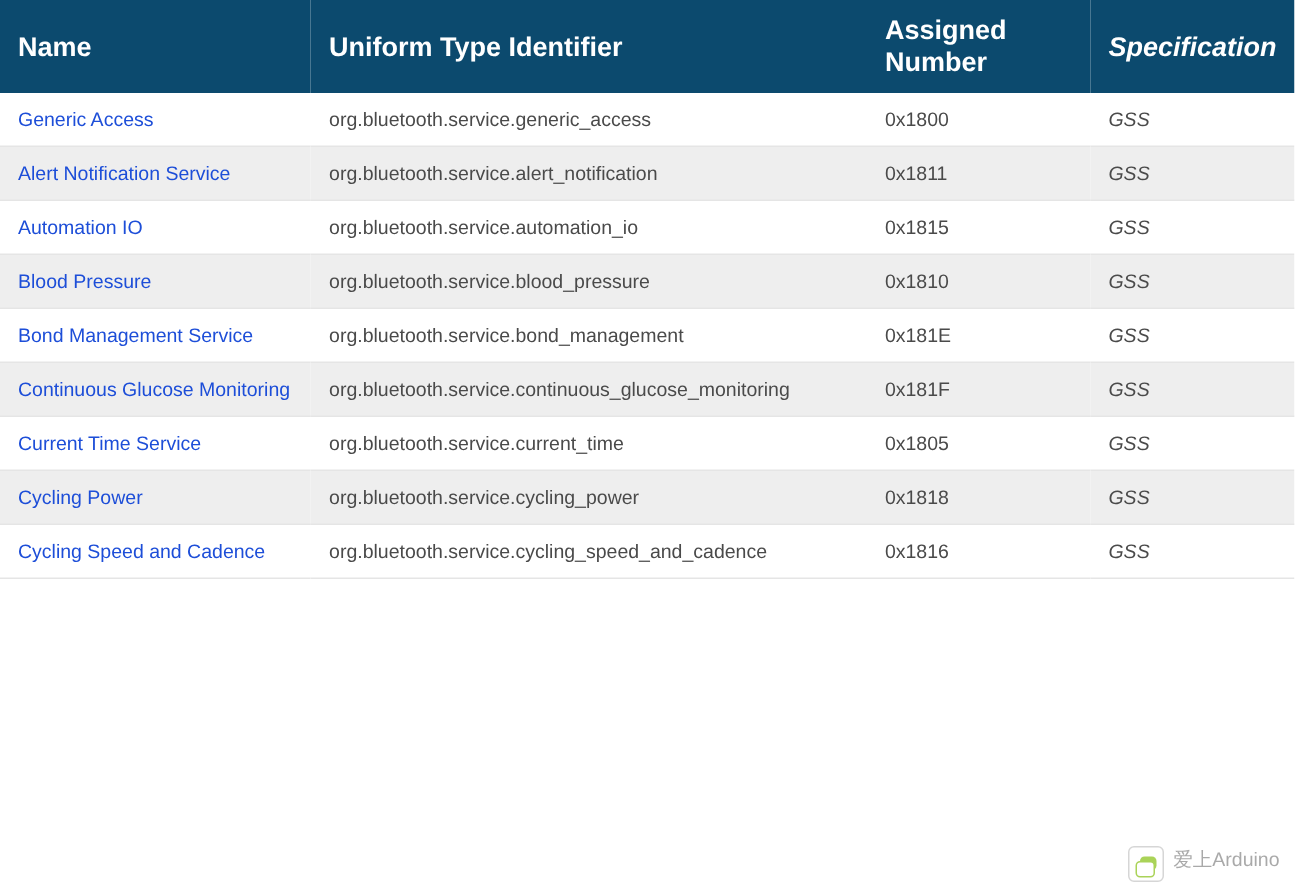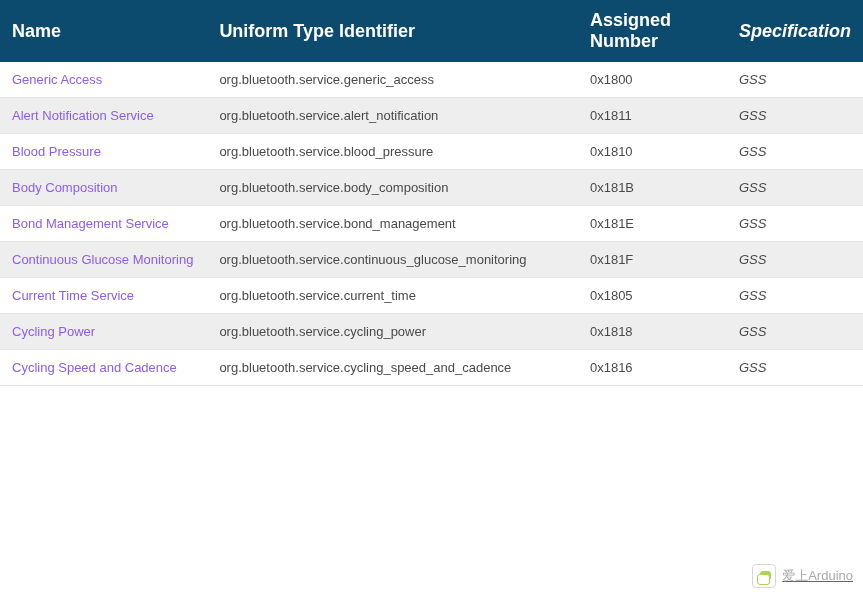--- a/index.html
+++ b/index.html
@@ -27,41 +27,40 @@
   }
   tbody tr:nth-child(even) td {
     background: #eeeeee;
   }
   tbody td {
     padding: 10px 12px;
     border-bottom: 1px solid #e5e5e5;
     vertical-align: middle;
   }
   .link {
-    color: #8b5cf6;
+    color: #1d4ed8;
     text-decoration: none;
     cursor: pointer;
   }
   .col-name   { width: 220px; }
   .col-uti    { width: 360px; }
   .col-num    { width: 140px; }
   .col-spec   { width: auto; font-style: italic; }
 
   
   .watermark {
     position: absolute;
     right: 10px;
     bottom: 8px;
     display: flex;
-    align-items: center;
+    align-items: flex-start;
     gap: 6px;
     opacity: 0.85;
     pointer-events: none;
     font-family: "PingFang SC","Microsoft YaHei",sans-serif;
-    text-decoration: underline;
   }
   .wm-icon {
     width: 22px;
     height: 22px;
     border-radius: 4px;
     background: #ffffff;
     border: 1px solid #d0d0d0;
     display: flex;
     align-items: center;
     justify-content: center;
@@ -113,29 +112,29 @@
           <td class="col-num">0x1800</td>
           <td class="col-spec">GSS</td>
         </tr>
         <tr>
           <td class="col-name"><a class="link">Alert Notification Service</a></td>
           <td class="col-uti">org.bluetooth.service.alert_notification</td>
           <td class="col-num">0x1811</td>
           <td class="col-spec">GSS</td>
         </tr>
         <tr>
+          <td class="col-name"><a class="link">Automation IO</a></td>
+          <td class="col-uti">org.bluetooth.service.automation_io</td>
+          <td class="col-num">0x1815</td>
+          <td class="col-spec">GSS</td>
+        </tr>
+        <tr>
           <td class="col-name"><a class="link">Blood Pressure</a></td>
           <td class="col-uti">org.bluetooth.service.blood_pressure</td>
           <td class="col-num">0x1810</td>
-          <td class="col-spec">GSS</td>
-        </tr>
-        <tr>
-          <td class="col-name"><a class="link">Body Composition</a></td>
-          <td class="col-uti">org.bluetooth.service.body_composition</td>
-          <td class="col-num">0x181B</td>
           <td class="col-spec">GSS</td>
         </tr>
         <tr>
           <td class="col-name"><a class="link">Bond Management Service</a></td>
           <td class="col-uti">org.bluetooth.service.bond_management</td>
           <td class="col-num">0x181E</td>
           <td class="col-spec">GSS</td>
         </tr>
         <tr>
           <td class="col-name"><a class="link">Continuous Glucose Monitoring</a></td>

